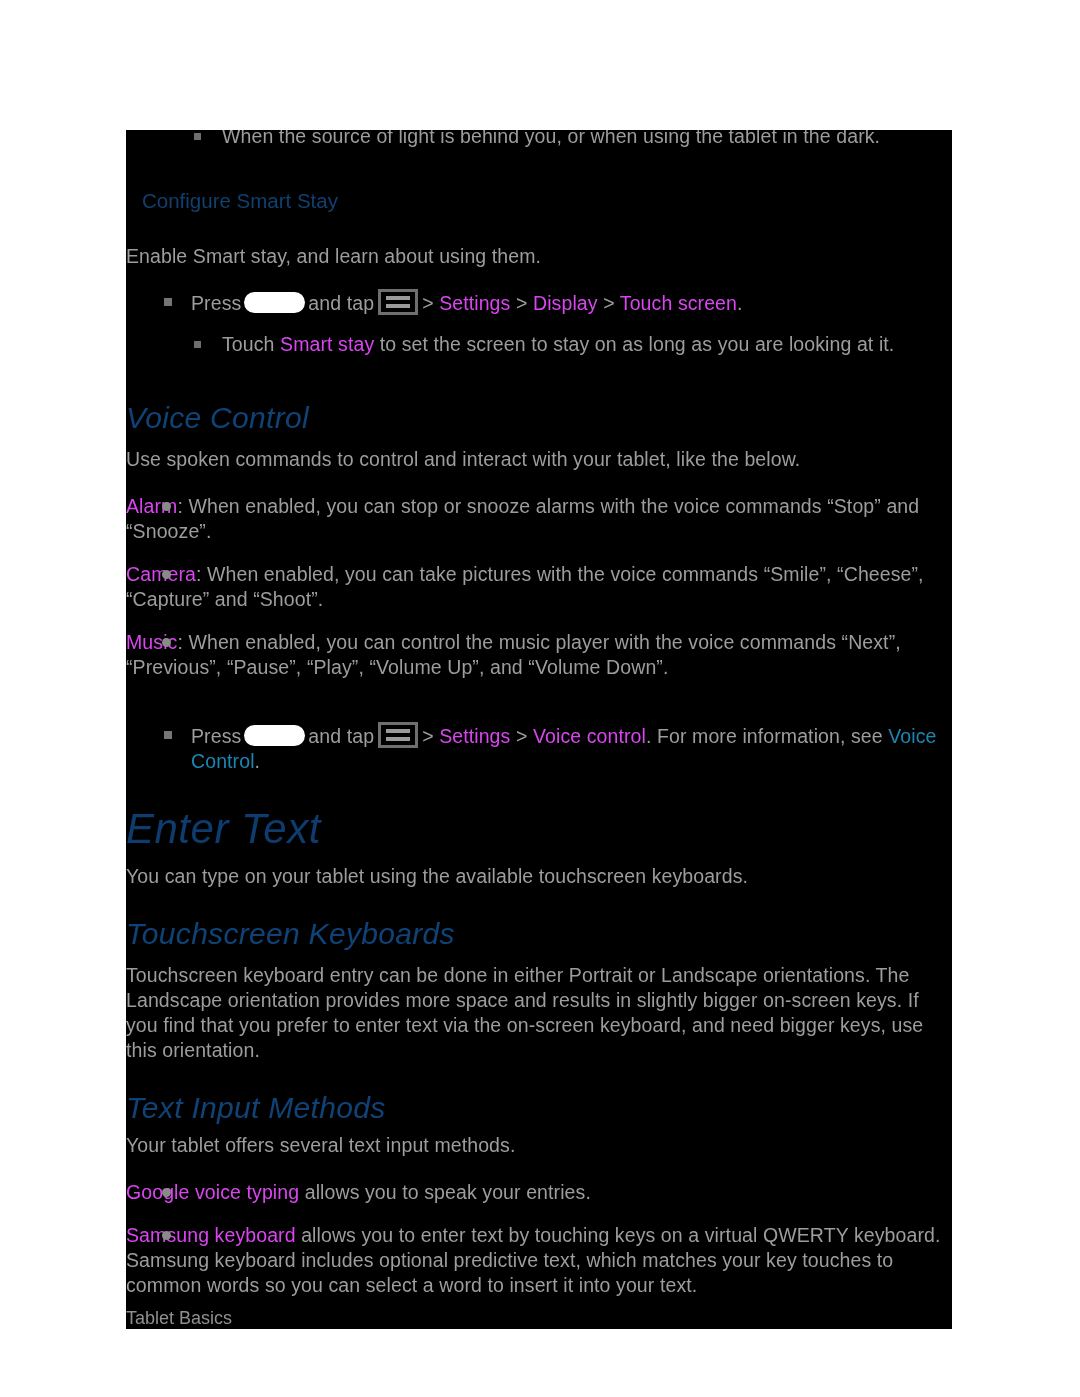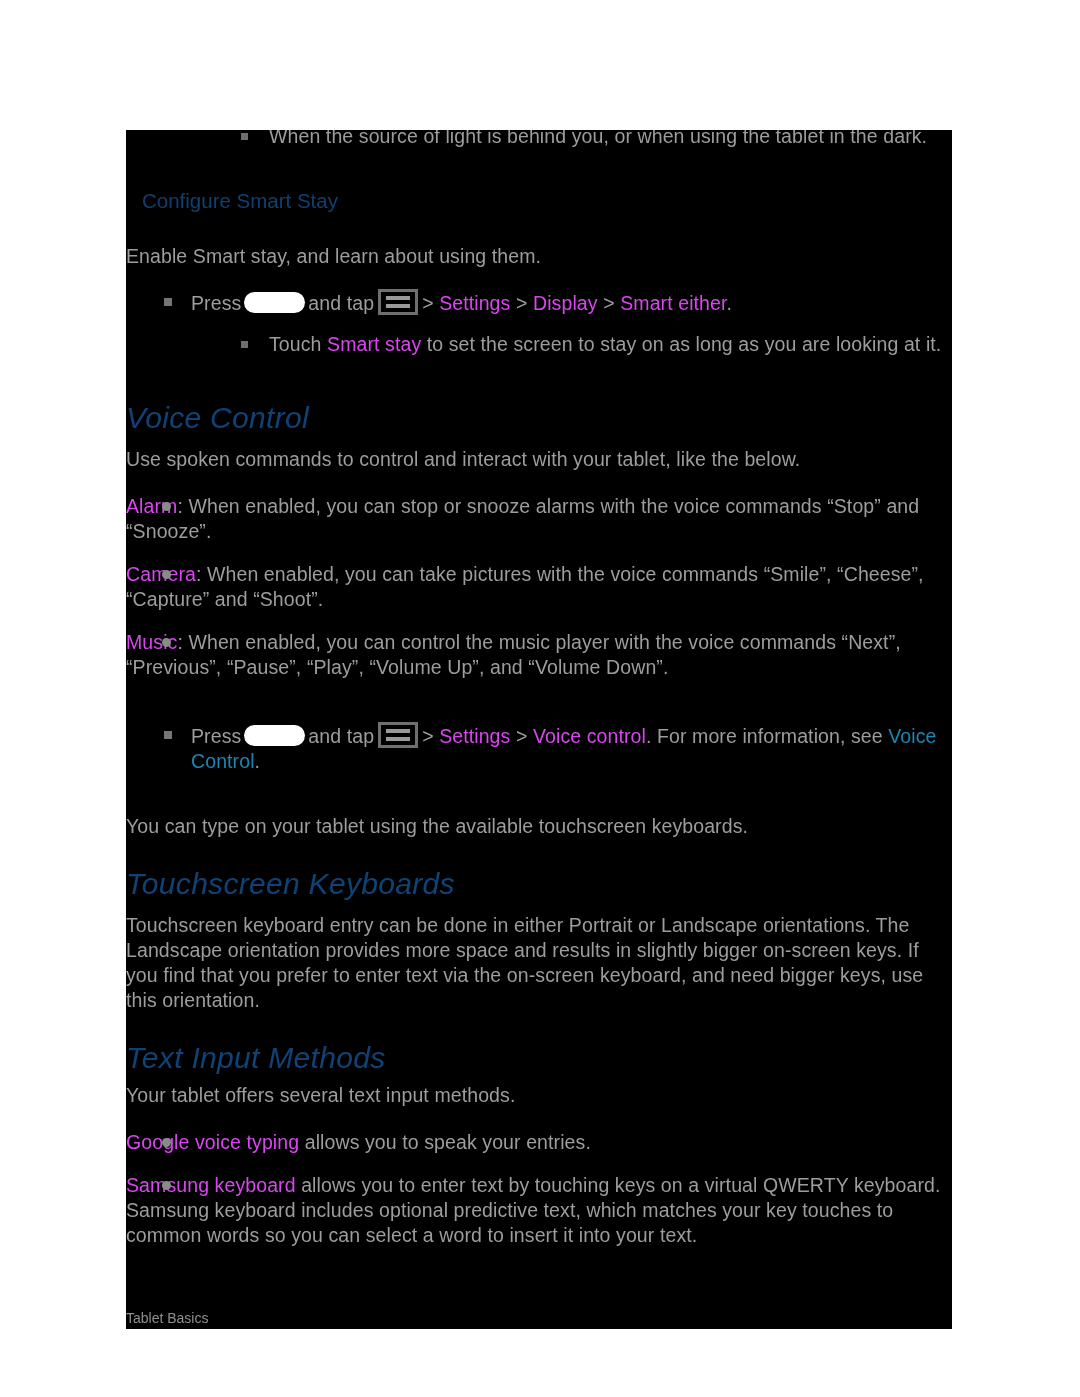--- a/index.html
+++ b/index.html
@@ -101,21 +101,21 @@
   .li-sq1 { padding-left: 65px; }
   .li-sq1 > .bullet {
     position: absolute;
     left: 38px;
     top: 9px;
     width: 8px;
     height: 8px;
     background: #757575;
   }
   
-  .li-sq2 { padding-left: 96px; margin-left: 47px; }
+  .li-sq2 { padding-left: 96px; }
   .li-sq2 > .bullet {
     position: absolute;
     left: 68px;
     top: 9px;
     width: 7px;
     height: 7px;
     background: #6e6e6e;
   }
   
   .li-rd { }
@@ -162,21 +162,21 @@
   .icon-menu i.r2 { top: 12px; }
 
   
   .footer {
     position: absolute;
     left: 0;
     bottom: -4px;
     width: 898px;
     height: 30px;
     color: #8f8f8f;
-    font-size: 14px;
+    font-size: 18px;
     line-height: 30px;
   }
   .footer .f-left {
     position: absolute;
     left: 0;
     top: 0;
   }
   .footer .f-right {
     position: absolute;
     right: -4px;
@@ -204,21 +204,21 @@
 
     <div class="sp-20"></div>
 
     <div class="li li-sq1 body-text">
       <span class="bullet"></span>
       <span>Press</span><span class="icon-home"></span><span>and tap</span><span class="icon-menu"><i class="r1"></i><i class="r2"></i></span><span>&gt;</span>
       <b>Settings</b>
       <span>&gt;</span>
       <b>Display</b>
       <span>&gt;</span>
-      <b>Smart either</b><span>.</span>
+      <b>Touch screen</b><span>.</span>
     </div>
 
     <div class="sp-16"></div>
 
     <div class="li li-sq2 body-text">
       <span class="bullet"></span>
       <span>Touch </span><b>Smart stay</b><span> to set the screen to stay on as long as you are looking at it.</span>
     </div>
 
     <div class="sp-16"></div>
@@ -261,20 +261,21 @@
     <div class="li li-sq1 body-text">
       <span class="bullet"></span>
       <span>Press</span><span class="icon-home"></span><span>and tap</span><span class="icon-menu"><i class="r1"></i><i class="r2"></i></span><span>&gt;</span>
       <b>Settings</b>
       <span>&gt;</span>
       <b>Voice control</b><span>. For more information, see </span><a href="#" class="xref">Voice Control</a><span>.</span>
     </div>
 
     <div class="sp-30"></div>
 
+    <h1 class="h-title">Enter Text</h1>
 
     <div class="sp-10"></div>
 
     <p class="p body-text">You can type on your tablet using the available touchscreen keyboards.</p>
 
     <div class="sp-26"></div>
 
     <h2 class="h-sec">Touchscreen Keyboards</h2>
 
     <div class="sp-10"></div>

